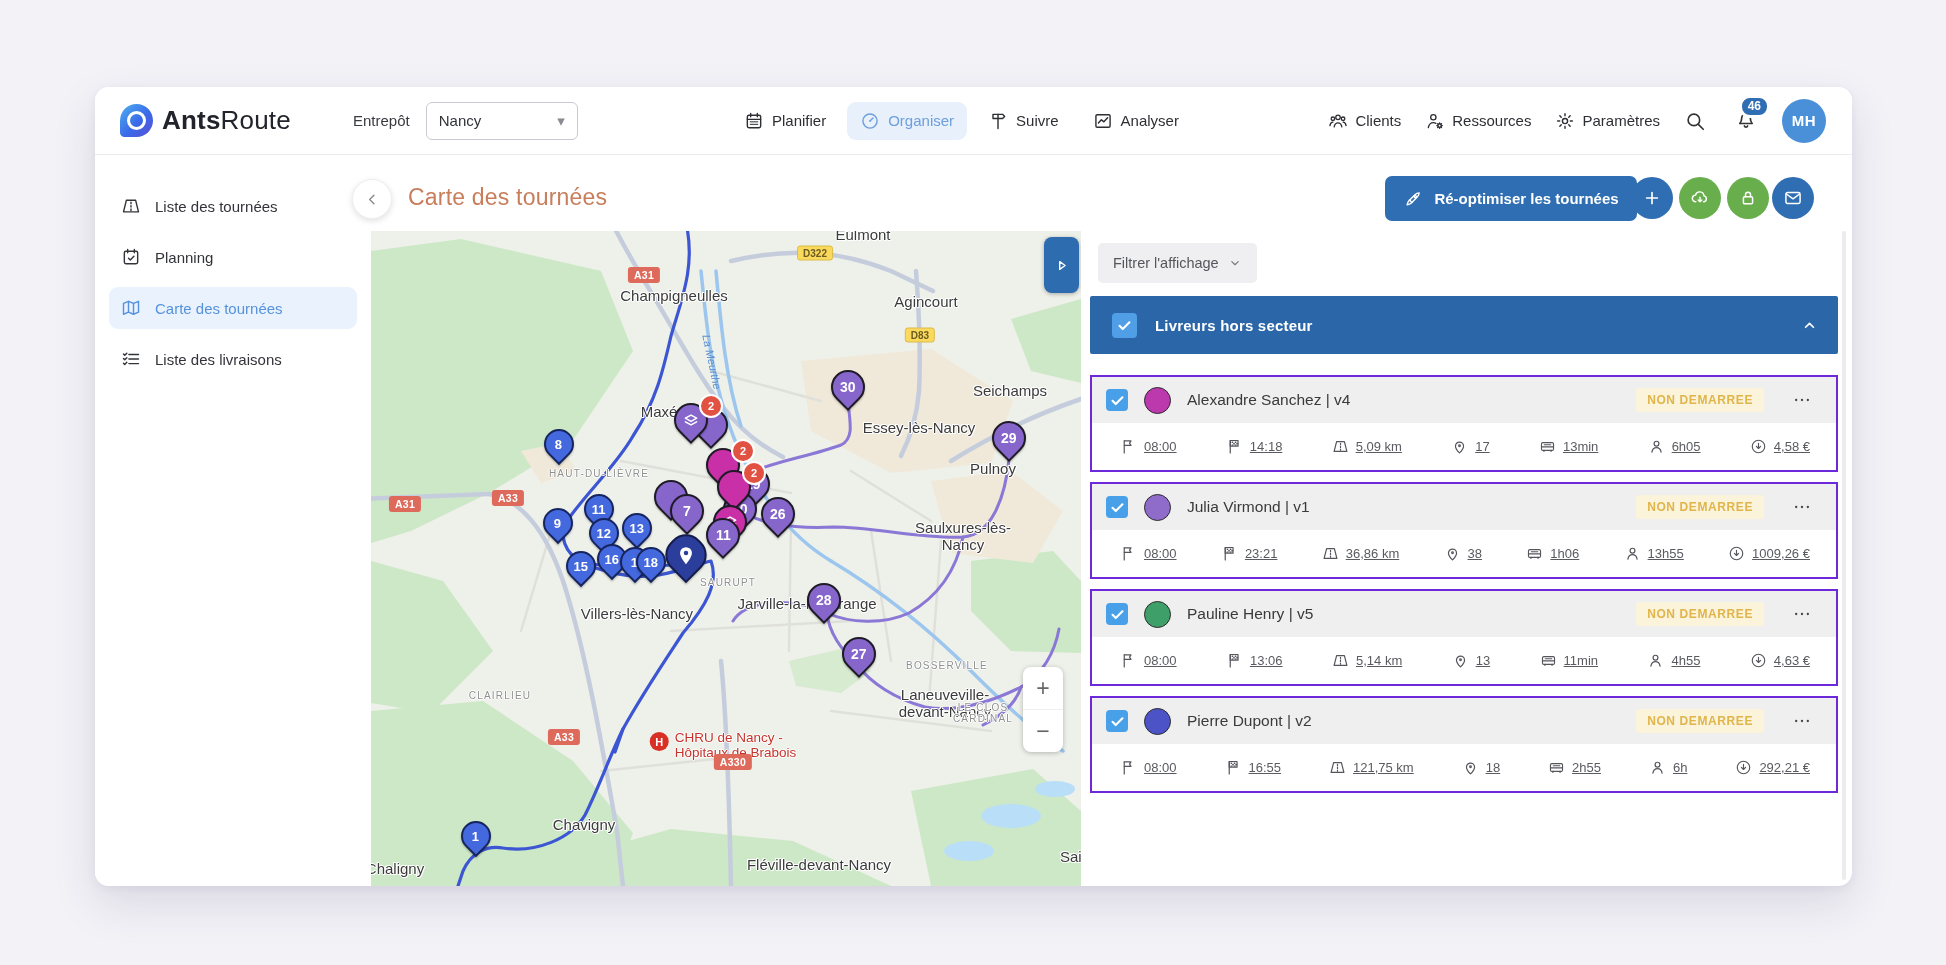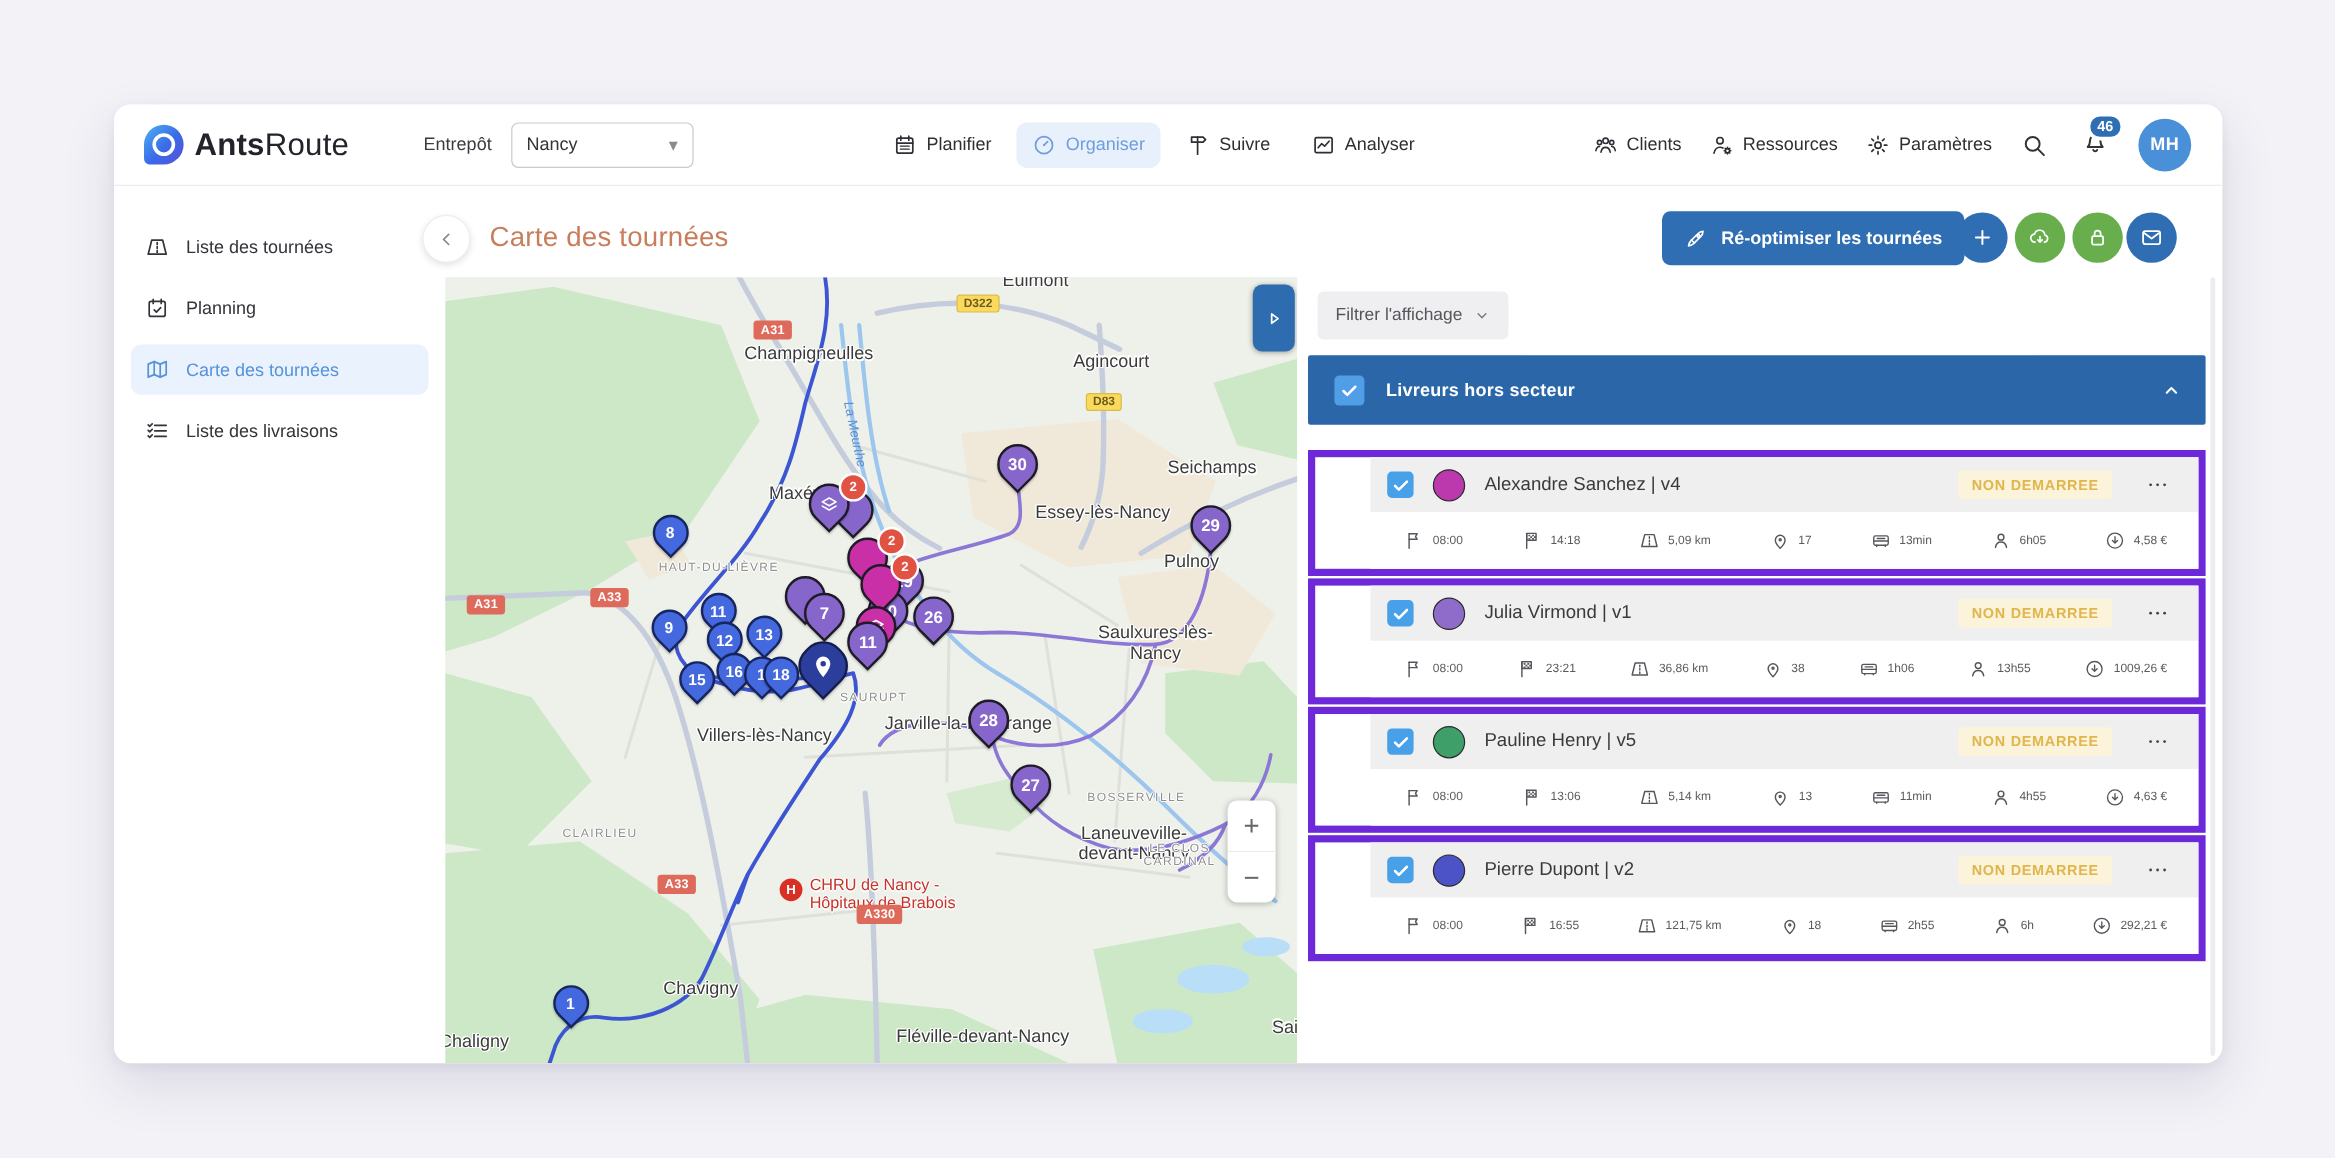--- a/index.html
+++ b/index.html
@@ -99,30 +99,30 @@
   .filter-btn{position:absolute;left:8px;top:12px;height:40px;background:#efeff1;border-radius:5px;border:none;
               display:flex;align-items:center;gap:9px;padding:0 15px;font-size:14.5px;color:#55565c;cursor:pointer;
               font-family:inherit;}
   .group-header{position:absolute;left:0;top:65px;right:9px;height:58px;background:#2b67a8;border-radius:2px;
                 display:flex;align-items:center;padding:0 20px 0 22px;box-sizing:border-box;gap:18px;cursor:pointer;}
   .group-title{color:#fff;font-size:15px;font-weight:700;letter-spacing:.2px;}
   .group-chevron{margin-left:auto;color:#fff;}
   .cb{width:22px;height:22px;border-radius:4px;background:#47a0e8;display:flex;align-items:center;justify-content:center;
       color:#fff;flex:none;cursor:pointer;}
   .cb.big{width:25px;height:25px;background:#4f9ee6;}
-  .drv-card{position:absolute;left:0;right:9px;border:6px solid #6d28d9;box-sizing:border-box;padding-left:46px;}
+  .drv-card{position:absolute;left:0;right:9px;border:2px solid #6d28d9;box-sizing:border-box;}
   .drv-head{height:46px;background:#efefef;display:flex;align-items:center;gap:16px;padding:0 24px 0 14px;}
   .drv-dot{width:27px;height:27px;border-radius:50%;border:1px solid #2b2b2b;box-sizing:border-box;flex:none;}
   .drv-name{font-size:15.5px;color:#3a3a3a;}
   .status{margin-left:auto;background:#fbf3da;color:#e0b54c;font-size:12px;font-weight:700;letter-spacing:.6px;
           padding:5px 11px;border-radius:3px;}
   .dots-btn{color:#444;margin-left:12px;cursor:pointer;display:flex;}
   .drv-stats{height:47px;background:#fff;display:flex;align-items:center;justify-content:space-between;
              padding:0 26px 0 28px;}
-  .stat{display:flex;align-items:center;gap:7px;font-size:10px;color:#5a5b60;}
+  .stat{display:flex;align-items:center;gap:7px;font-size:13px;color:#5a5b60;text-decoration:underline;}
   .stat .ic{color:#55565c;}
 
   .ic{width:20px;height:20px;flex:none;}
   .ic.sm{width:17px;height:17px;}
   .ic.xs{width:14px;height:14px;}
 </style>
 </head>
 <body>
 
 <svg width="0" height="0" style="position:absolute">

